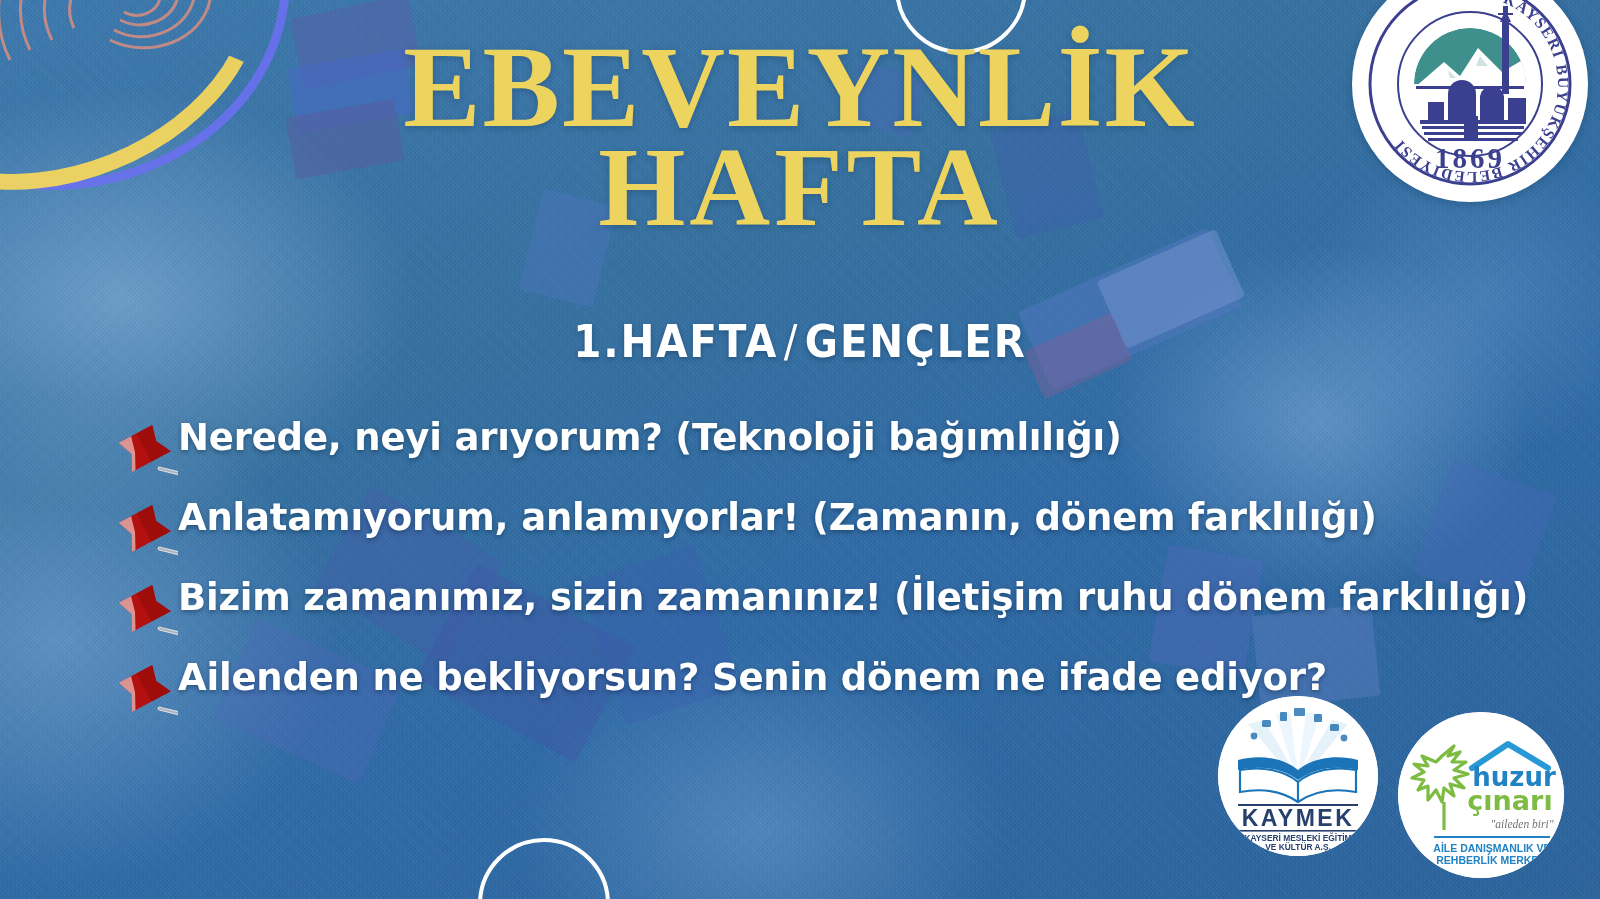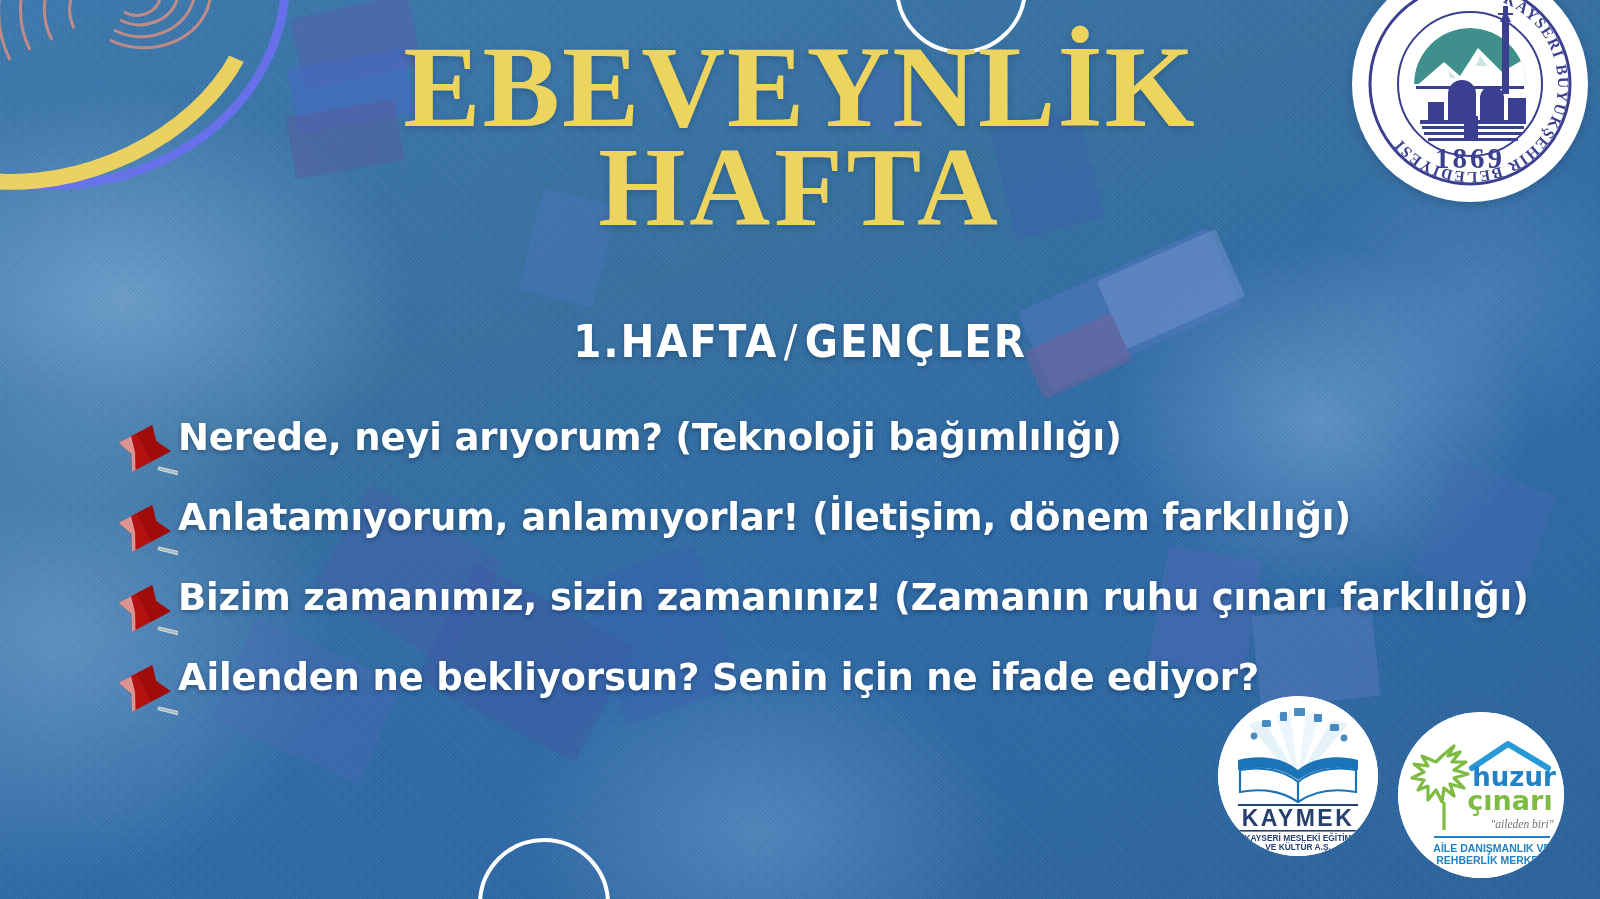--- a/index.html
+++ b/index.html
@@ -211,51 +211,51 @@
           <svg width="70" height="70" viewBox="0 0 70 70">
             <g transform="rotate(-28 35 30)">
               <path d="M40 56 L58 72" stroke="#d9dde2" stroke-width="4" stroke-linecap="round"></path>
               <path d="M40 56 L58 72" stroke="#a9b2bb" stroke-width="1.6" stroke-linecap="round"></path>
               <path d="M16 14 L54 14 L50 30 L58 46 L14 46 L22 30 Z" fill="#b3110f"></path>
               <path d="M16 14 L54 14 L50 30 L58 46 L36 46 L36 14 Z" fill="#8e0b0a" opacity=".55"></path>
               <path d="M16 14 L30 14 L26 30 L18 46 L14 46 L22 30 Z" fill="#ffffff" opacity=".55"></path>
             </g>
           </svg>
         </div>
-        <div class="bullet-text">Anlatamıyorum, anlamıyorlar! (İletişim, dönem farklılığı)</div>
+        <div class="bullet-text">Anlatamıyorum, anlamıyorlar! (Zamanın, dönem farklılığı)</div>
       </div>
 
       <div class="bullet-row">
         <div class="pin">
           <svg width="70" height="70" viewBox="0 0 70 70">
             <g transform="rotate(-28 35 30)">
               <path d="M40 56 L58 72" stroke="#d9dde2" stroke-width="4" stroke-linecap="round"></path>
               <path d="M40 56 L58 72" stroke="#a9b2bb" stroke-width="1.6" stroke-linecap="round"></path>
               <path d="M16 14 L54 14 L50 30 L58 46 L14 46 L22 30 Z" fill="#b3110f"></path>
               <path d="M16 14 L54 14 L50 30 L58 46 L36 46 L36 14 Z" fill="#8e0b0a" opacity=".55"></path>
               <path d="M16 14 L30 14 L26 30 L18 46 L14 46 L22 30 Z" fill="#ffffff" opacity=".55"></path>
             </g>
           </svg>
         </div>
-        <div class="bullet-text">Bizim zamanımız, sizin zamanınız! (Zamanın ruhu çınarı farklılığı)</div>
+        <div class="bullet-text">Bizim zamanımız, sizin zamanınız! (İletişim ruhu dönem farklılığı)</div>
       </div>
 
       <div class="bullet-row">
         <div class="pin">
           <svg width="70" height="70" viewBox="0 0 70 70">
             <g transform="rotate(-28 35 30)">
               <path d="M40 56 L58 72" stroke="#d9dde2" stroke-width="4" stroke-linecap="round"></path>
               <path d="M40 56 L58 72" stroke="#a9b2bb" stroke-width="1.6" stroke-linecap="round"></path>
               <path d="M16 14 L54 14 L50 30 L58 46 L14 46 L22 30 Z" fill="#b3110f"></path>
               <path d="M16 14 L54 14 L50 30 L58 46 L36 46 L36 14 Z" fill="#8e0b0a" opacity=".55"></path>
               <path d="M16 14 L30 14 L26 30 L18 46 L14 46 L22 30 Z" fill="#ffffff" opacity=".55"></path>
             </g>
           </svg>
         </div>
-        <div class="bullet-text">Ailenden ne bekliyorsun?  Senin için ne ifade ediyor?</div>
+        <div class="bullet-text">Ailenden ne bekliyorsun?  Senin dönem ne ifade ediyor?</div>
       </div>
 
     </div>
 
     <div class="logo-kbb">
       <svg width="236" height="236" viewBox="0 0 236 236">
         <defs>
           <path id="ringpath" d="M118,30 a88,88 0 1,1 -0.1,0"></path>
           <clipPath id="domeclip">
               <path d="M62 118 A56 56 0 0 1 174 118 Z"></path>

